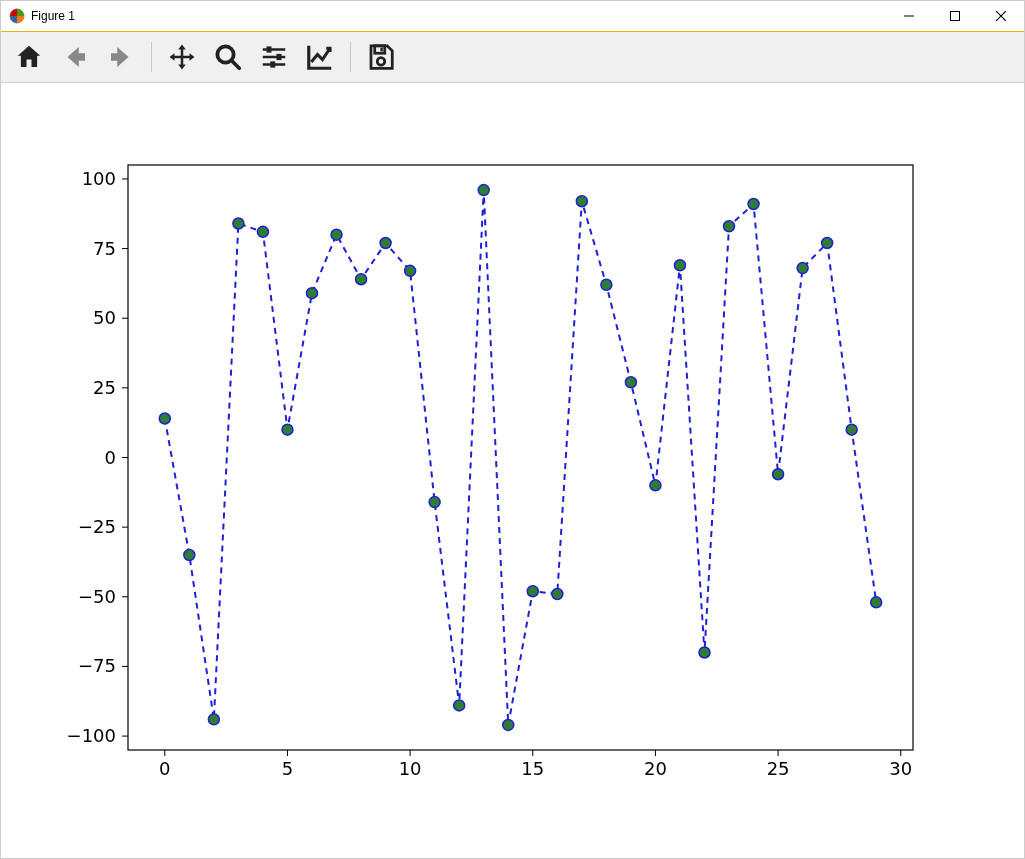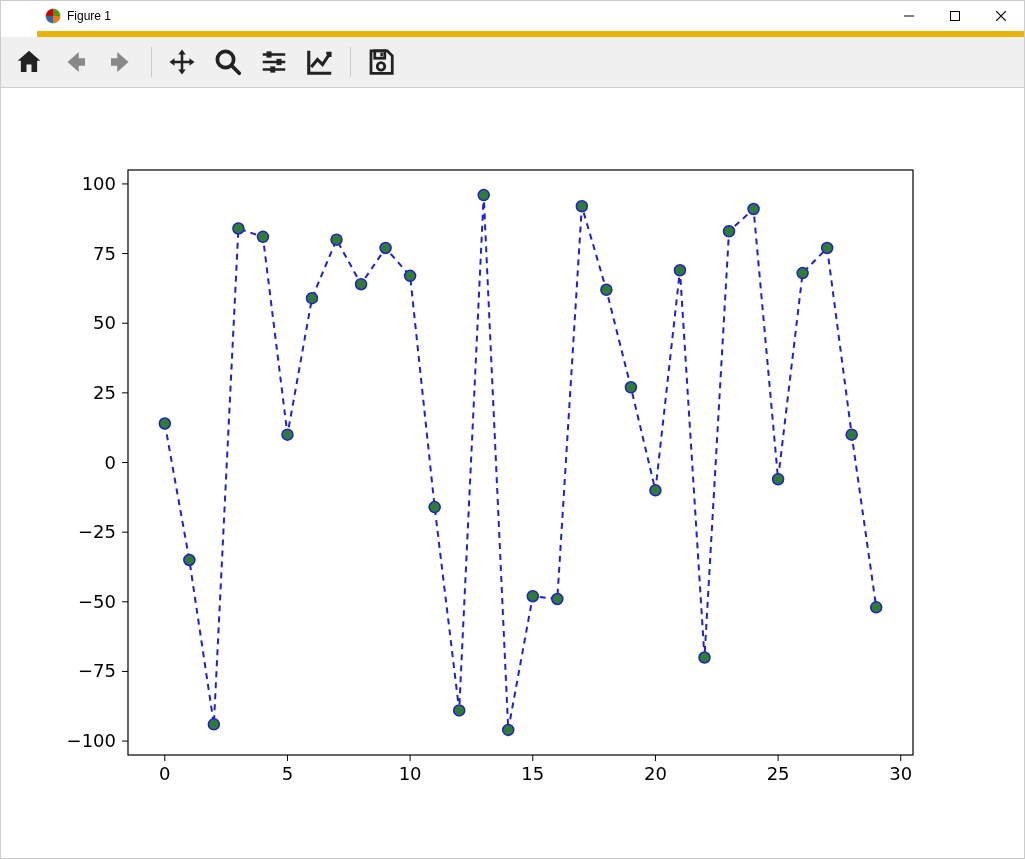--- a/index.html
+++ b/index.html
@@ -20,23 +20,22 @@
     flex-direction: column;
     border: 1px solid #cccccc;
     box-sizing: border-box;
     background: #ffffff;
   }
   .titlebar {
     height: 30px;
     display: flex;
     align-items: center;
     background: #ffffff;
-    border-bottom: 6px solid #eab308;
+    border-bottom: 1px solid #eab308;
     user-select: none;
-    margin-left: 36px;
   }
   .titlebar .app-icon {
     width: 16px; height: 16px;
     margin: 0 6px 0 8px;
     display:flex; align-items:center; justify-content:center;
   }
   .titlebar .title {
     flex: 0 0 auto;
     font-size: 12px;
     color: #000;

